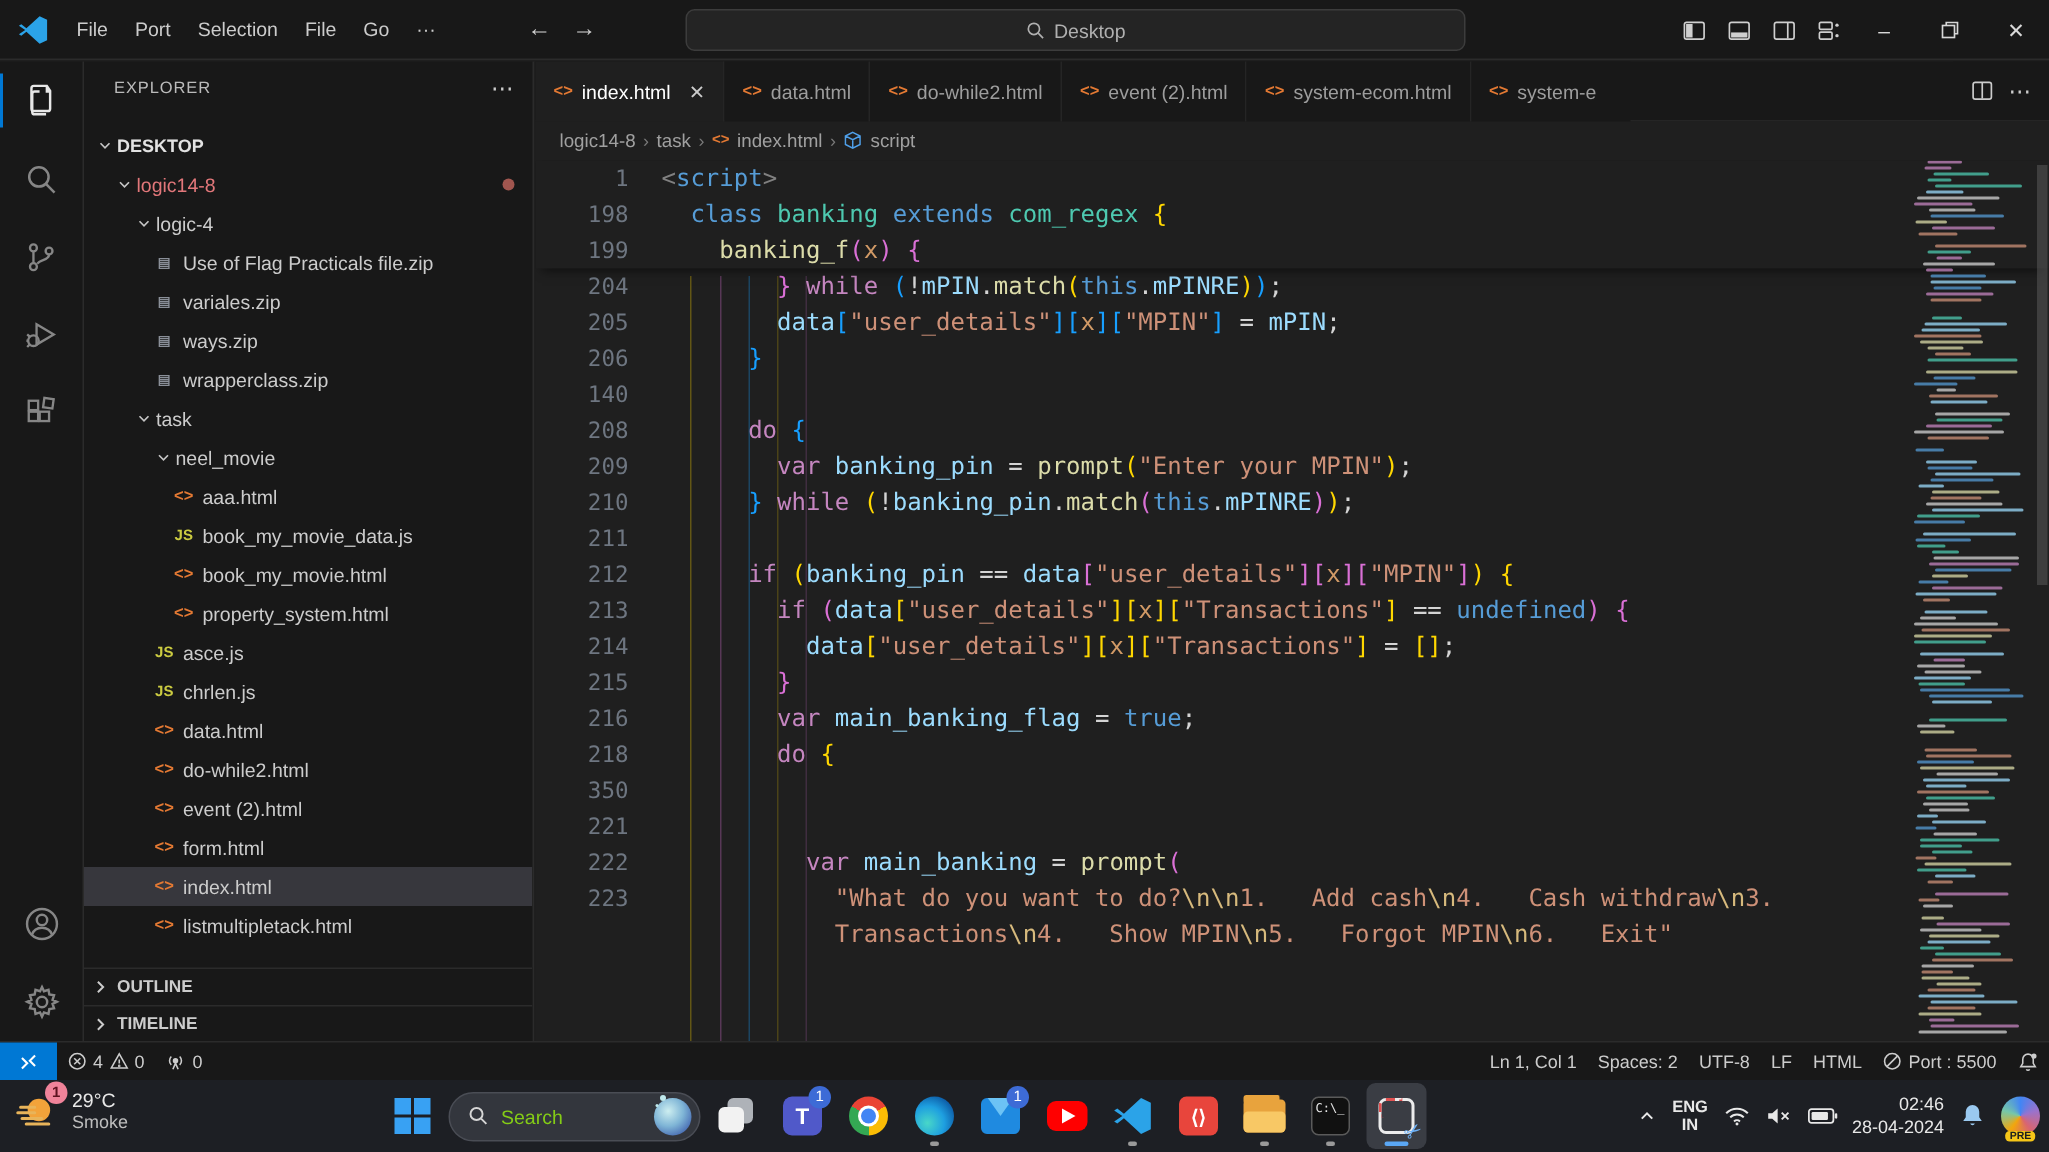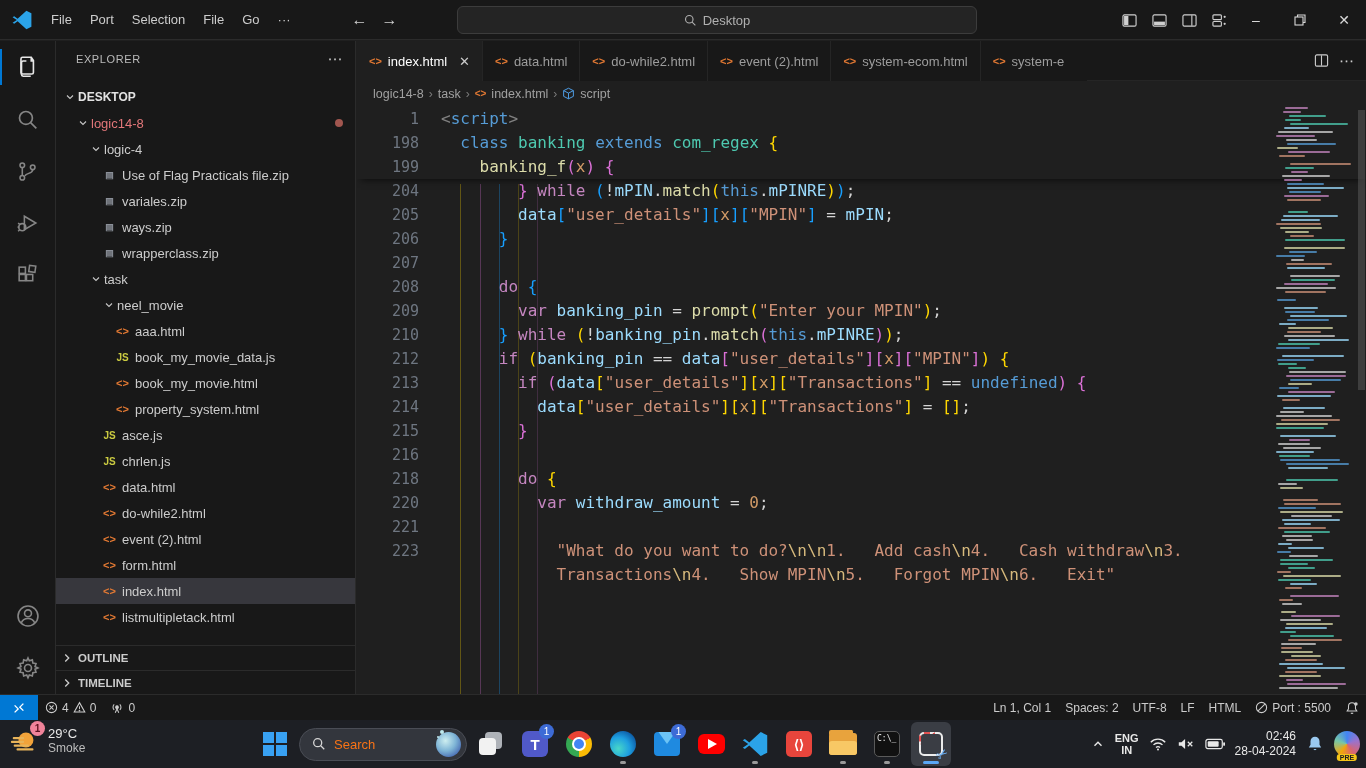--- a/index.html
+++ b/index.html
@@ -96,21 +96,21 @@
   .wtemp { font-size:13px; } .wcond { font-size:12px; color:#bdbdbd; }
   .tb-center { position:absolute; left:calc(50% - 428px); top:0; height:48px; display:flex; align-items:center; gap:4px; }
   .task-ic { width:40px; height:44px; display:flex; align-items:center; justify-content:center; position:relative; border-radius:6px; }
   .task-ic.appactive { background:#3a3d44; }
   .run-dash { position:absolute; bottom:2px; left:50%; transform:translateX(-50%); width:6px; height:3px; border-radius:2px; background:#9a9a9a; }
   .run-dash.active { width:16px; background:#5aa7f5; }
   .badge { min-width:15px; height:15px; border-radius:8px; background:#3d6bd6; color:#fff; font-size:10px;
            display:flex; align-items:center; justify-content:center; padding:0 3px; }
   .badge.pink { background:#f0839a; color:#5e1220; font-weight:bold; }
   .searchpill { width:168px; height:33px; border-radius:17px; background:#33363d; border:1px solid #4a4d55;
-                display:flex; align-items:center; gap:8px; padding:0 5px 0 12px; color:#f97316; font-size:13px; }
+                display:flex; align-items:center; gap:8px; padding:0 5px 0 12px; color:#84cc16; font-size:13px; }
   .fish { margin-left:auto; width:25px; height:25px; border-radius:50%;
           background:radial-gradient(circle at 38% 35%, #cdeef0, #7fb5d6 45%, #4a6fb5 78%, #37508f); position:relative; }
   .fish::after { content:""; position:absolute; left:4px; top:-2px; width:4px; height:4px; border-radius:50%;
                  background:#bfe9ec; box-shadow:-4px 5px 0 -1px #bfe9ec; }
   .tray { position:absolute; right:6px; top:0; height:48px; display:flex; align-items:center; gap:10px; color:#e8e8e8; }
   .lang { font-size:11px; font-weight:bold; text-align:center; line-height:12px; }
   .clock { text-align:right; font-size:12px; line-height:15px; }
   .copilot { width:26px; height:26px; border-radius:50%; position:relative;
              background:conic-gradient(#4285f4,#9b72cb,#d96570,#f2a60c,#76c7a8,#4285f4); }
   .copilot .pre { position:absolute; bottom:-4px; left:50%; transform:translateX(-50%); background:#f5c518;
@@ -454,32 +454,34 @@
         </div>
       <div id="sticky">
           <div class="crow"><span class="gutter">1</span><span class="ctext" style="padding-left: 22px;"><span class="tk-t">&lt;</span><span class="tk-b">script</span><span class="tk-t">&gt;</span></span></div>
           <div class="crow"><span class="gutter">198</span><span class="ctext" style="padding-left: 41.26px;"><span class="tk-b">class</span><span class="tk-w"> </span><span class="tk-c">banking</span><span class="tk-w"> </span><span class="tk-b">extends</span><span class="tk-w"> </span><span class="tk-c">com_regex</span><span class="tk-w"> </span><span class="tk-g1">{</span></span></div>
           <div class="crow"><span class="gutter">199</span><span class="ctext" style="padding-left: 60.52px;"><span class="tk-f">banking_f</span><span class="tk-g2">(</span><span class="tk-p">x</span><span class="tk-g2">)</span><span class="tk-w"> </span><span class="tk-g2">{</span></span></div>
         </div>
       <div id="codelines">
           <div class="crow"><span class="gutter">204</span><span class="ctext" style="padding-left: 99.04px;"><span class="tk-g2">} </span><span class="tk-k">while</span><span class="tk-w"> </span><span class="tk-g3">(</span><span class="tk-w">!</span><span class="tk-v">mPIN</span><span class="tk-w">.</span><span class="tk-f">match</span><span class="tk-g1">(</span><span class="tk-b">this</span><span class="tk-w">.</span><span class="tk-v">mPINRE</span><span class="tk-g1">)</span><span class="tk-g3">)</span><span class="tk-w">;</span></span></div>
           <div class="crow"><span class="gutter">205</span><span class="ctext" style="padding-left: 99.04px;"><span class="tk-v">data</span><span class="tk-g3">[</span><span class="tk-s">"user_details"</span><span class="tk-g3">]</span><span class="tk-g3">[</span><span class="tk-p">x</span><span class="tk-g3">]</span><span class="tk-g3">[</span><span class="tk-s">"MPIN"</span><span class="tk-g3">]</span><span class="tk-w"> = </span><span class="tk-v">mPIN</span><span class="tk-w">;</span></span></div>
           <div class="crow"><span class="gutter">206</span><span class="ctext" style="padding-left: 79.78px;"><span class="tk-g3">}</span></span></div>
-          <div class="crow"><span class="gutter">207</span><span class="ctext" style="padding-left: 22px;"></span></div>
+          <div class="crow"><span class="gutter">140</span><span class="ctext" style="padding-left: 22px;"></span></div>
           <div class="crow"><span class="gutter">208</span><span class="ctext" style="padding-left: 79.78px;"><span class="tk-k">do</span><span class="tk-w"> </span><span class="tk-g3">{</span></span></div>
           <div class="crow"><span class="gutter">209</span><span class="ctext" style="padding-left: 99.04px;"><span class="tk-k">var</span><span class="tk-w"> </span><span class="tk-v">banking_pin</span><span class="tk-w"> = </span><span class="tk-f">prompt</span><span class="tk-g1">(</span><span class="tk-s">"Enter your MPIN"</span><span class="tk-g1">)</span><span class="tk-w">;</span></span></div>
           <div class="crow"><span class="gutter">210</span><span class="ctext" style="padding-left: 79.78px;"><span class="tk-g3">} </span><span class="tk-k">while</span><span class="tk-w"> </span><span class="tk-g1">(</span><span class="tk-w">!</span><span class="tk-v">banking_pin</span><span class="tk-w">.</span><span class="tk-f">match</span><span class="tk-g2">(</span><span class="tk-b">this</span><span class="tk-w">.</span><span class="tk-v">mPINRE</span><span class="tk-g2">)</span><span class="tk-g1">)</span><span class="tk-w">;</span></span></div>
+          <div class="crow"><span class="gutter">211</span><span class="ctext" style="padding-left: 22px;"></span></div>
           <div class="crow"><span class="gutter">212</span><span class="ctext" style="padding-left: 79.78px;"><span class="tk-k">if</span><span class="tk-w"> </span><span class="tk-g1">(</span><span class="tk-v">banking_pin</span><span class="tk-w"> == </span><span class="tk-v">data</span><span class="tk-g2">[</span><span class="tk-s">"user_details"</span><span class="tk-g2">]</span><span class="tk-g2">[</span><span class="tk-p">x</span><span class="tk-g2">]</span><span class="tk-g2">[</span><span class="tk-s">"MPIN"</span><span class="tk-g2">]</span><span class="tk-g1">)</span><span class="tk-w"> </span><span class="tk-g1">{</span></span></div>
           <div class="crow"><span class="gutter">213</span><span class="ctext" style="padding-left: 99.04px;"><span class="tk-k">if</span><span class="tk-w"> </span><span class="tk-g2">(</span><span class="tk-v">data</span><span class="tk-g1">[</span><span class="tk-s">"user_details"</span><span class="tk-g1">]</span><span class="tk-g1">[</span><span class="tk-p">x</span><span class="tk-g1">]</span><span class="tk-g1">[</span><span class="tk-s">"Transactions"</span><span class="tk-g1">]</span><span class="tk-w"> == </span><span class="tk-b">undefined</span><span class="tk-g2">)</span><span class="tk-w"> </span><span class="tk-g2">{</span></span></div>
           <div class="crow"><span class="gutter">214</span><span class="ctext" style="padding-left: 118.3px;"><span class="tk-v">data</span><span class="tk-g1">[</span><span class="tk-s">"user_details"</span><span class="tk-g1">]</span><span class="tk-g1">[</span><span class="tk-p">x</span><span class="tk-g1">]</span><span class="tk-g1">[</span><span class="tk-s">"Transactions"</span><span class="tk-g1">]</span><span class="tk-w"> = </span><span class="tk-g1">[]</span><span class="tk-w">;</span></span></div>
           <div class="crow"><span class="gutter">215</span><span class="ctext" style="padding-left: 99.04px;"><span class="tk-g2">}</span></span></div>
-          <div class="crow"><span class="gutter">216</span></div>
+          <div class="crow"><span class="gutter">216</span><span class="ctext" style="padding-left: 99.04px;"><span class="tk-k">var</span><span class="tk-w"> </span><span class="tk-v">main_banking_flag</span><span class="tk-w"> = </span><span class="tk-b">true</span><span class="tk-w">;</span></span></div>
           <div class="crow"><span class="gutter">218</span><span class="ctext" style="padding-left: 99.04px;"><span class="tk-k">do</span><span class="tk-w"> </span><span class="tk-g1">{</span></span></div>
-          <div class="crow"><span class="gutter">220</span><span class="ctext" style="padding-left: 118.3px;"><span class="tk-k">var</span><span class="tk-w"> </span><span class="tk-v">withdraw_amount</span><span class="tk-w"> = </span><span class="tk-n">0</span><span class="tk-w">;</span></span></div>
+          <div class="crow"><span class="gutter">350</span></div>
           <div class="crow"><span class="gutter">221</span><span class="ctext" style="padding-left: 22px;"></span></div>
+          <div class="crow"><span class="gutter">222</span><span class="ctext" style="padding-left: 118.3px;"><span class="tk-k">var</span><span class="tk-w"> </span><span class="tk-v">main_banking</span><span class="tk-w"> = </span><span class="tk-f">prompt</span><span class="tk-g2">(</span></span></div>
           <div class="crow"><span class="gutter">223</span><span class="ctext" style="padding-left: 137.56px;"><span class="tk-s">"What do you want to do?</span><span class="tk-e">\n\n</span><span class="tk-s">1.   Add cash</span><span class="tk-e">\n</span><span class="tk-s">4.   Cash withdraw</span><span class="tk-e">\n</span><span class="tk-s">3.</span></span></div>
           <div class="crow"><span class="gutter"></span><span class="ctext" style="padding-left: 137.56px;"><span class="tk-s">Transactions</span><span class="tk-e">\n</span><span class="tk-s">4.   Show MPIN</span><span class="tk-e">\n</span><span class="tk-s">5.   Forgot MPIN</span><span class="tk-e">\n</span><span class="tk-s">6.   Exit"</span></span></div>
         </div>
       <div id="minimap">
           <div class="mm-line" style="background: rgb(197, 134, 192); margin-left: 11px; width: 23px;"></div>
           <div class="mm-line" style="background: rgb(197, 134, 192); margin-left: 9px; width: 18px;"></div>
           <div class="mm-line" style="background: rgb(78, 201, 176); margin-left: 15px; width: 37px;"></div>
           <div class="mm-line" style="background: rgb(78, 201, 176); margin-left: 11px; width: 16px;"></div>
           <div class="mm-line" style="background: rgb(78, 201, 176); margin-left: 16px; width: 58px;"></div>
           <div class="mm-line" style="background: rgb(156, 220, 254); margin-left: 10px; width: 25px;"></div>

